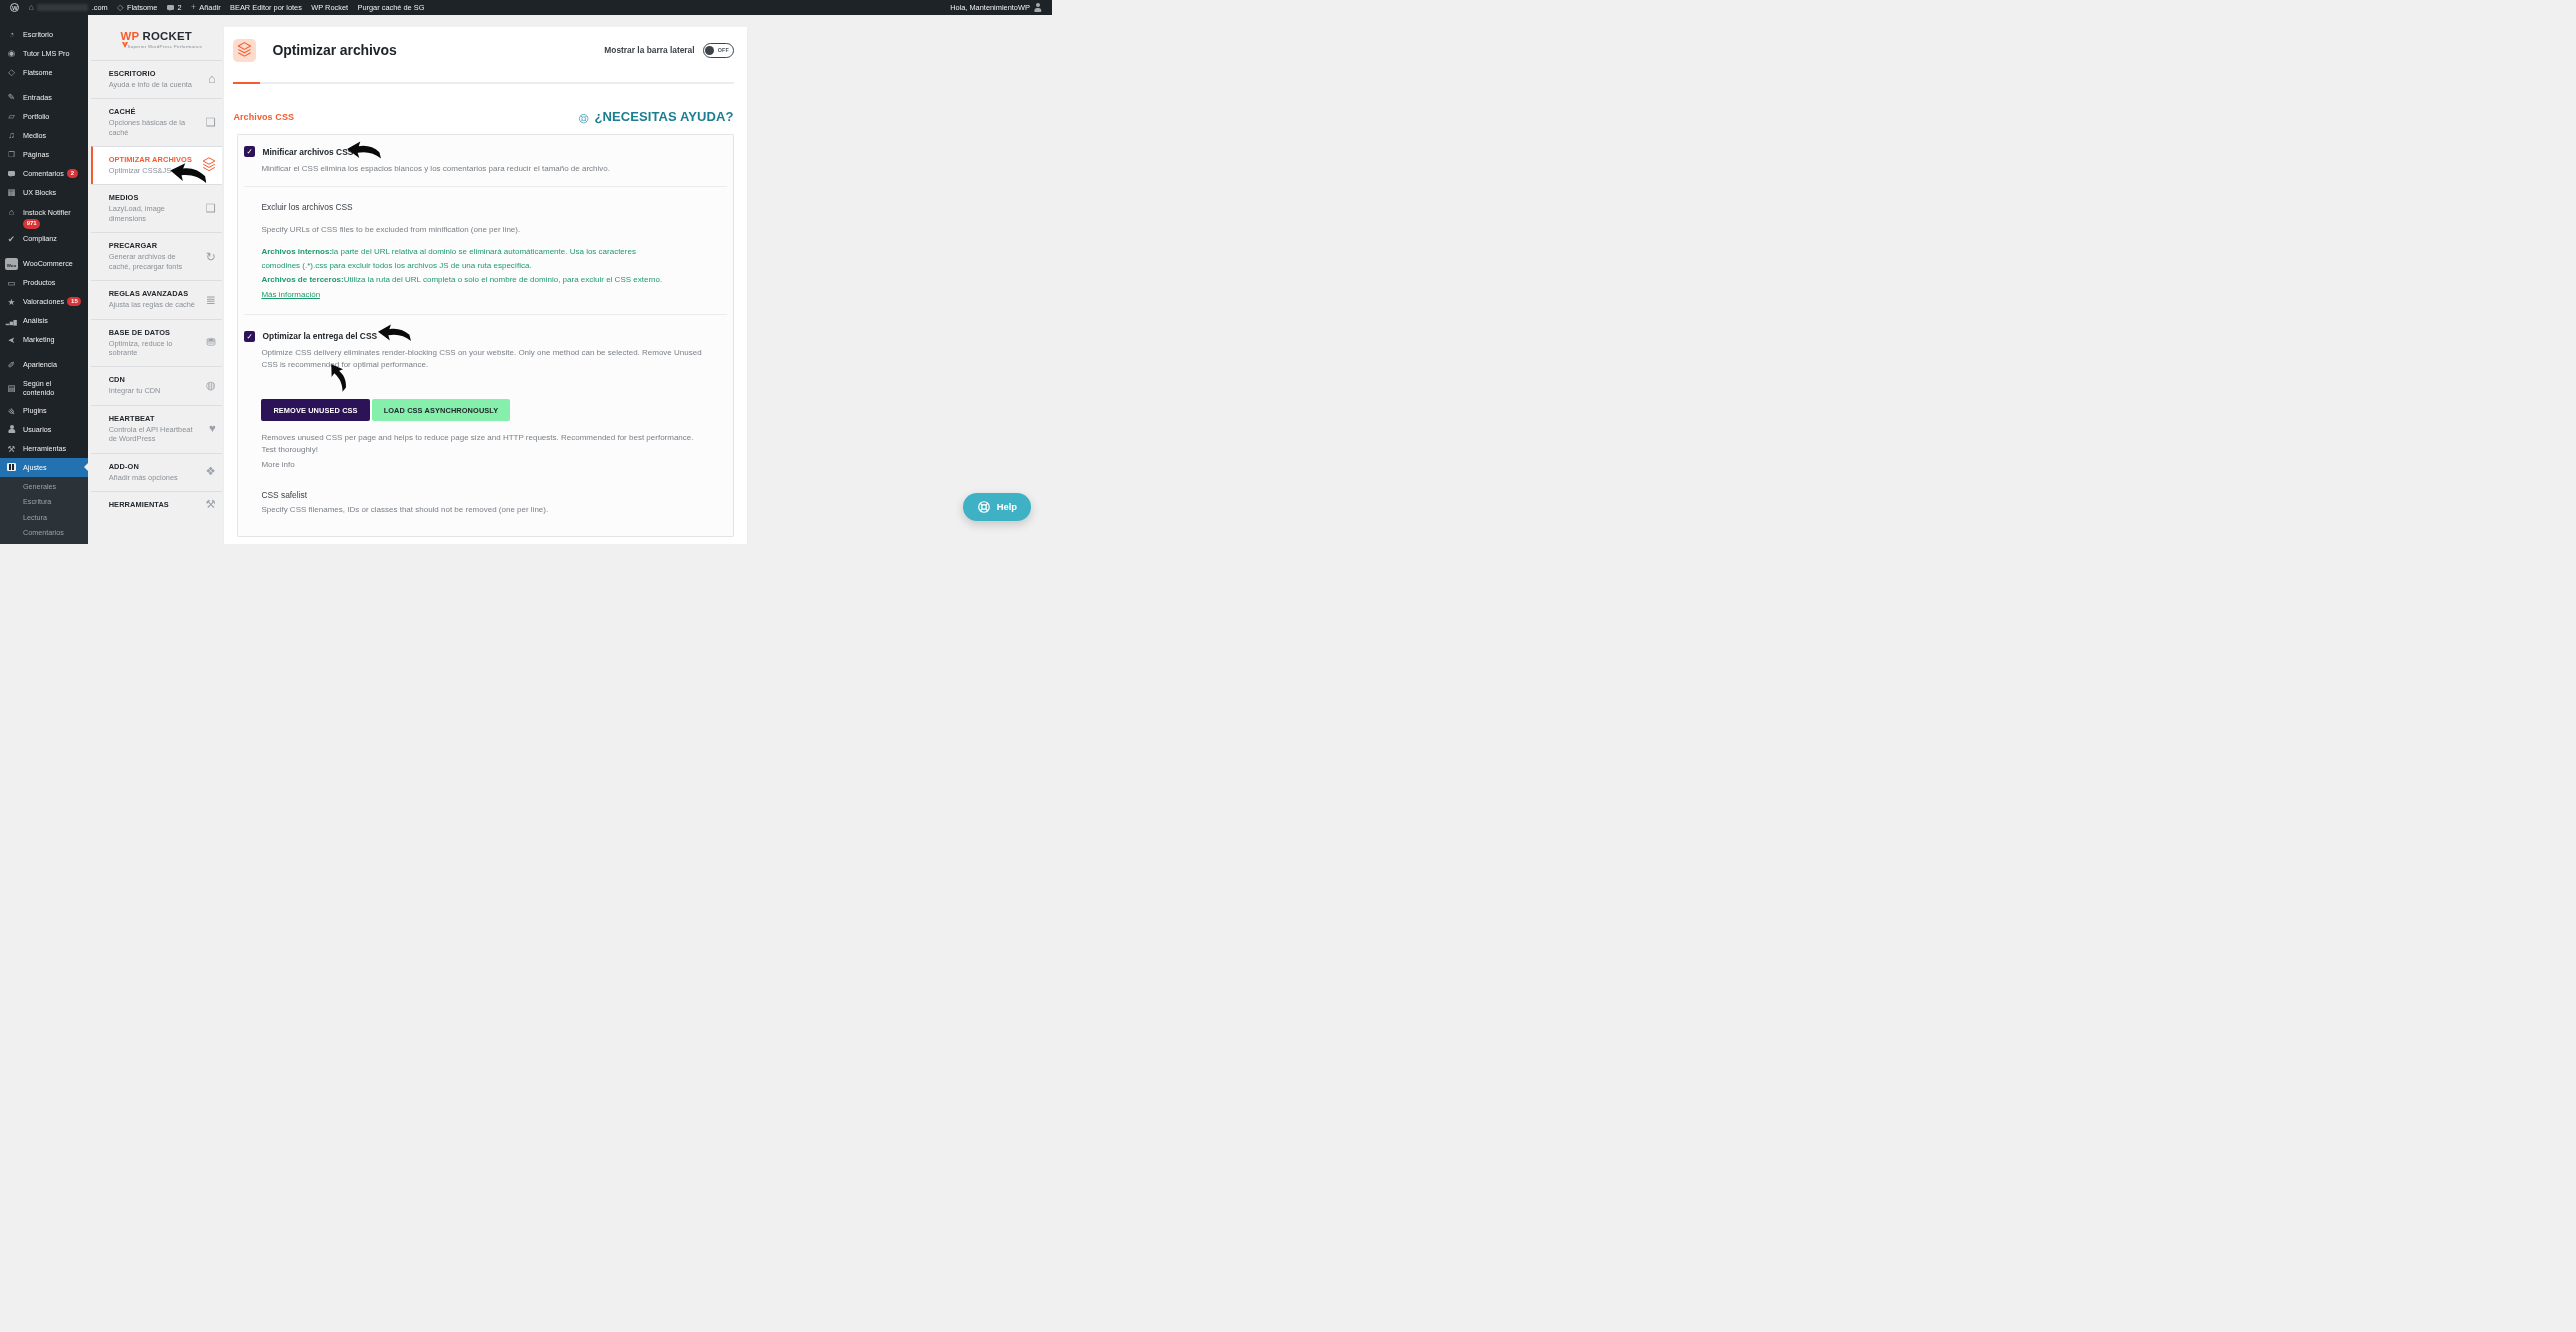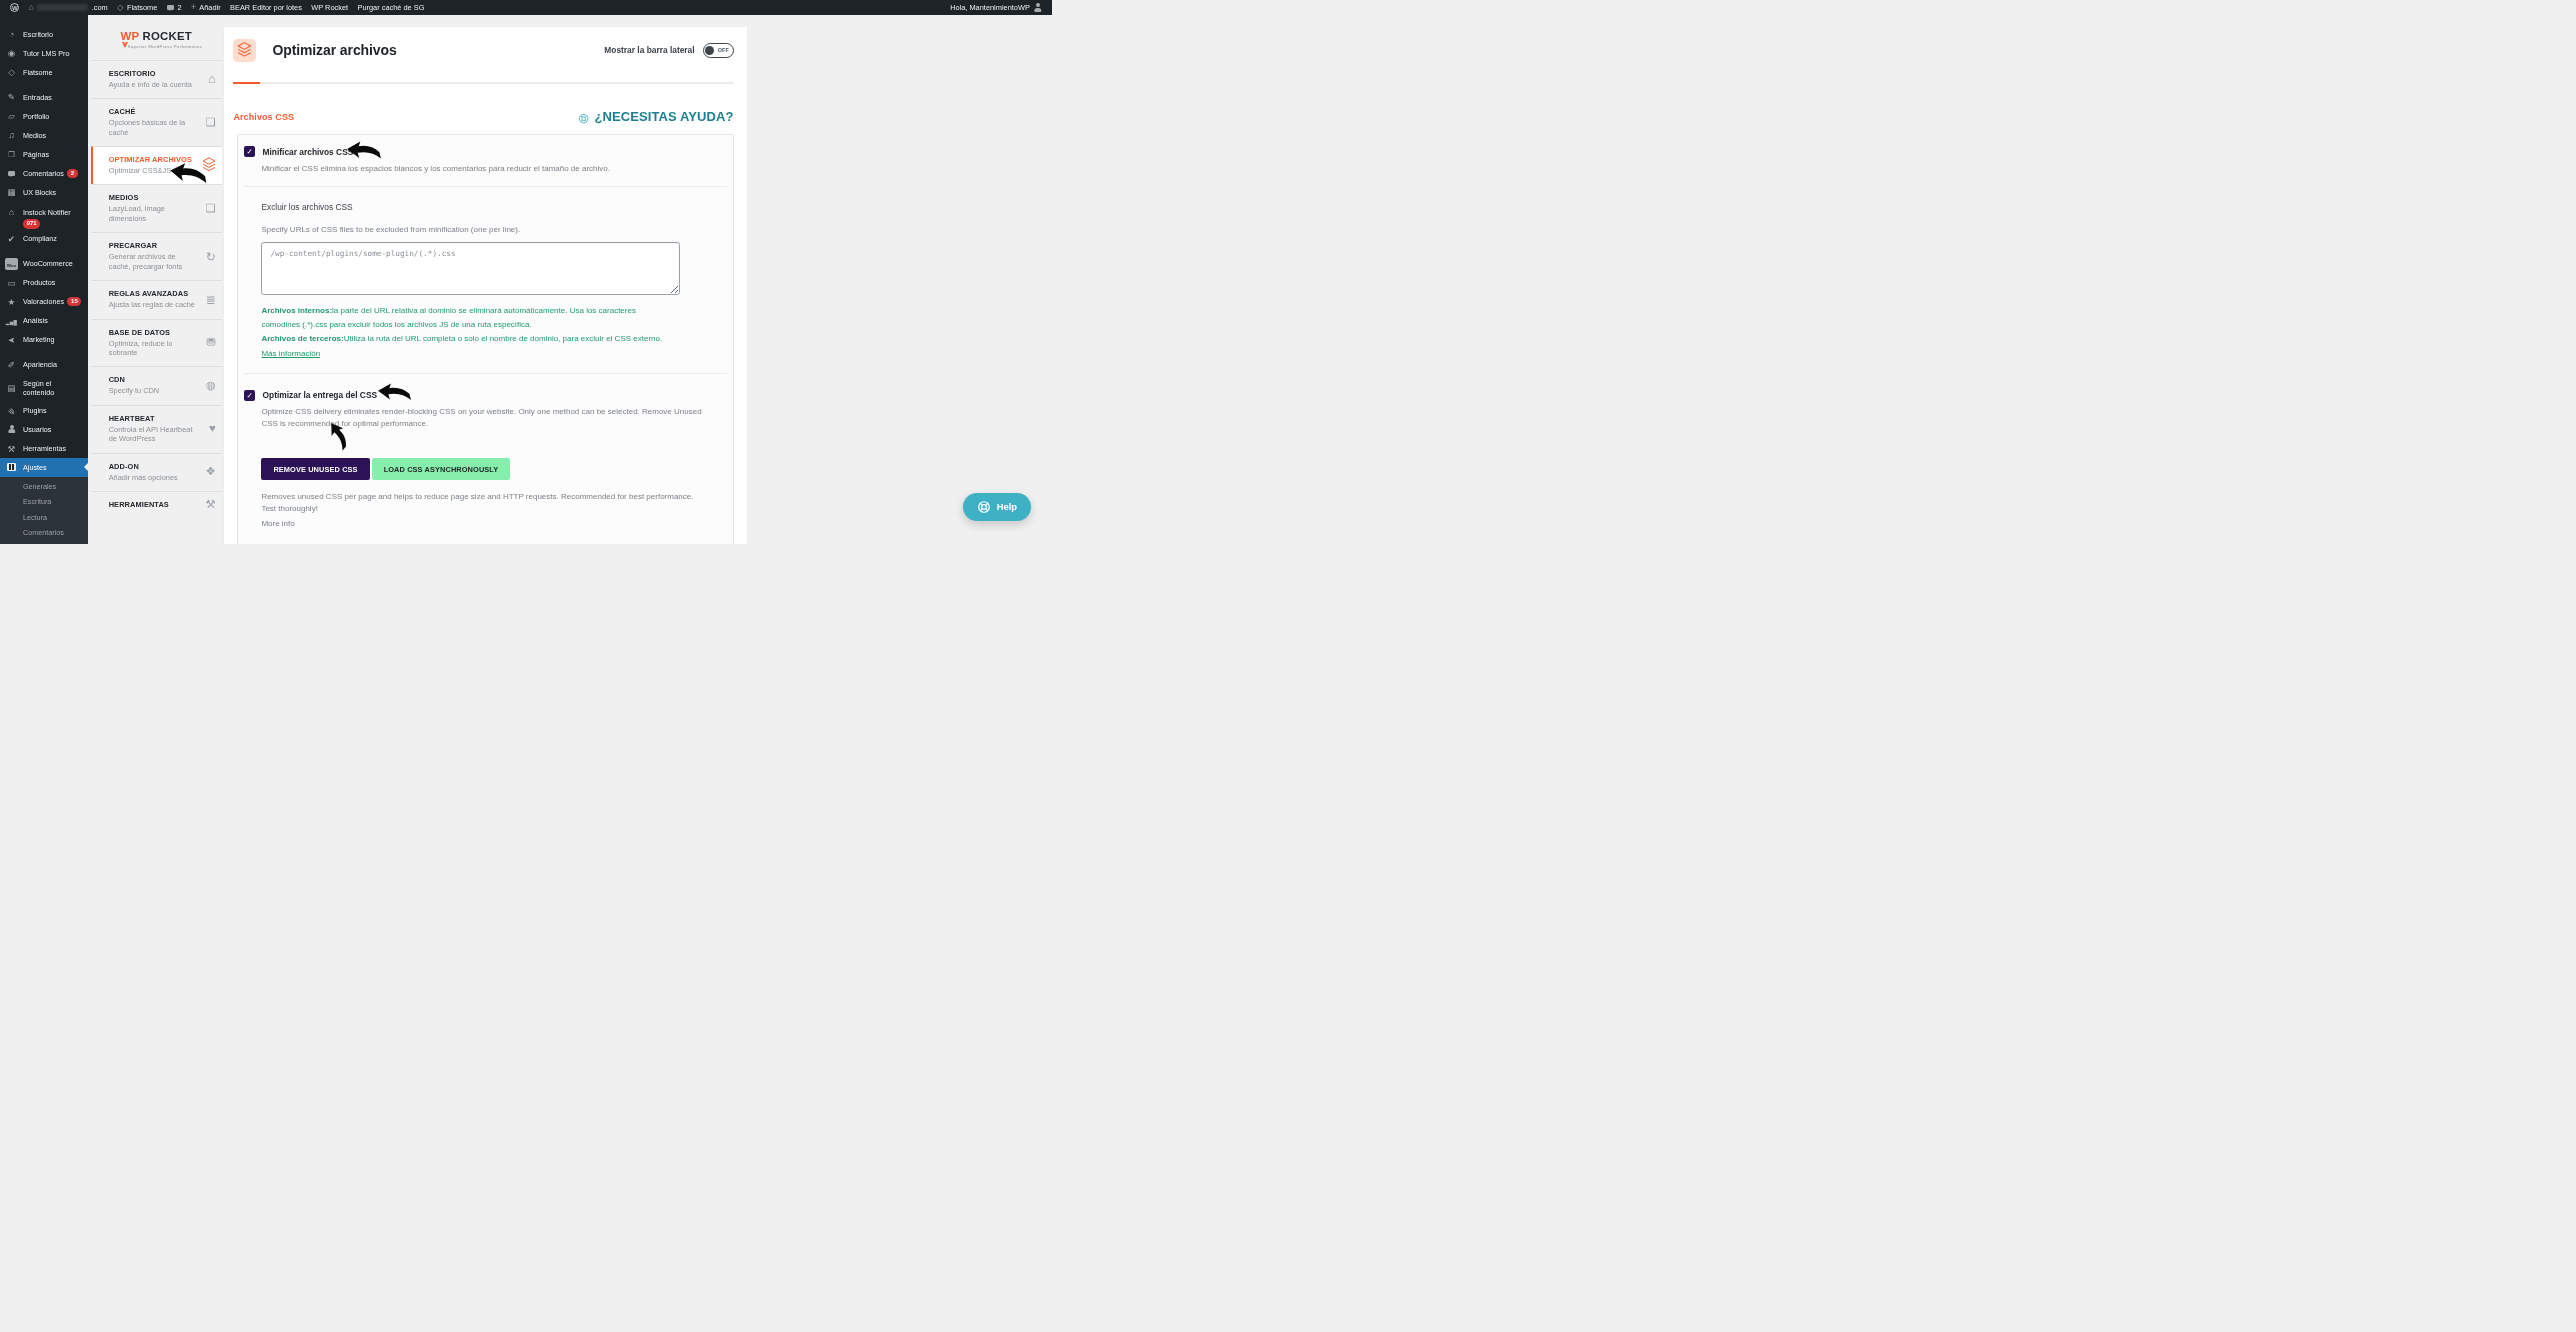--- a/index.html
+++ b/index.html
@@ -352,21 +352,21 @@
       <div class="rk-desc">Ajusta las reglas de caché</div>
       <i class="rki rk-checklist"></i>
     </div>
     <div class="rk-item">
       <div class="rk-title">BASE DE DATOS</div>
       <div class="rk-desc">Optimiza, reduce lo sobrante</div>
       <i class="rki rk-database"></i>
     </div>
     <div class="rk-item">
       <div class="rk-title">CDN</div>
-      <div class="rk-desc">Specify tu CDN</div>
+      <div class="rk-desc">Integrar tu CDN</div>
       <i class="rki rk-globe"></i>
     </div>
     <div class="rk-item">
       <div class="rk-title">HEARTBEAT</div>
       <div class="rk-desc">Controla el API Heartbeat de WordPress</div>
       <i class="rki rk-heart"></i>
     </div>
     <div class="rk-item">
       <div class="rk-title">ADD-ON</div>
       <div class="rk-desc">Añadir más opciones</div>
@@ -418,21 +418,20 @@
               <path d="M2 15 L27 1 L24 10 C38 7 52 11 63 21 L66 33 C53 23 40 19 22 22 L25 32 Z"></path>
             </svg>
         </span>
       </div>
       <p class="field-desc">Minificar el CSS elimina los espacios blancos y los comentarios para reducir el tamaño de archivo.</p>
 
       <hr class="panel-rule">
 
       <div class="sub-label">Excluir los archivos CSS</div>
       <p class="field-desc" style="margin-top:12px">Specify URLs of CSS files to be excluded from minification (one per line).</p>
-      <textarea id="css-exclude-textarea" placeholder="/wp-content/plugins/some-plugin/(.*).css" style=""></textarea>
 
       <p class="note">
         <b>Archivos internos:</b><span>la parte del URL relativa al dominio se eliminará automáticamente. Usa los caracteres comodines (.*).css para excluir todos los archivos JS de una ruta específica.</span><br>
         <b>Archivos de terceros:</b><span>Utiliza la ruta del URL completa o solo el nombre de dominio, para excluir el CSS externo. </span><a>Más información</a>
       </p>
 
       <hr class="panel-rule">
 
       <div class="check-row" style="margin-top:16px">
         <span class="checkbox">✓</span>

